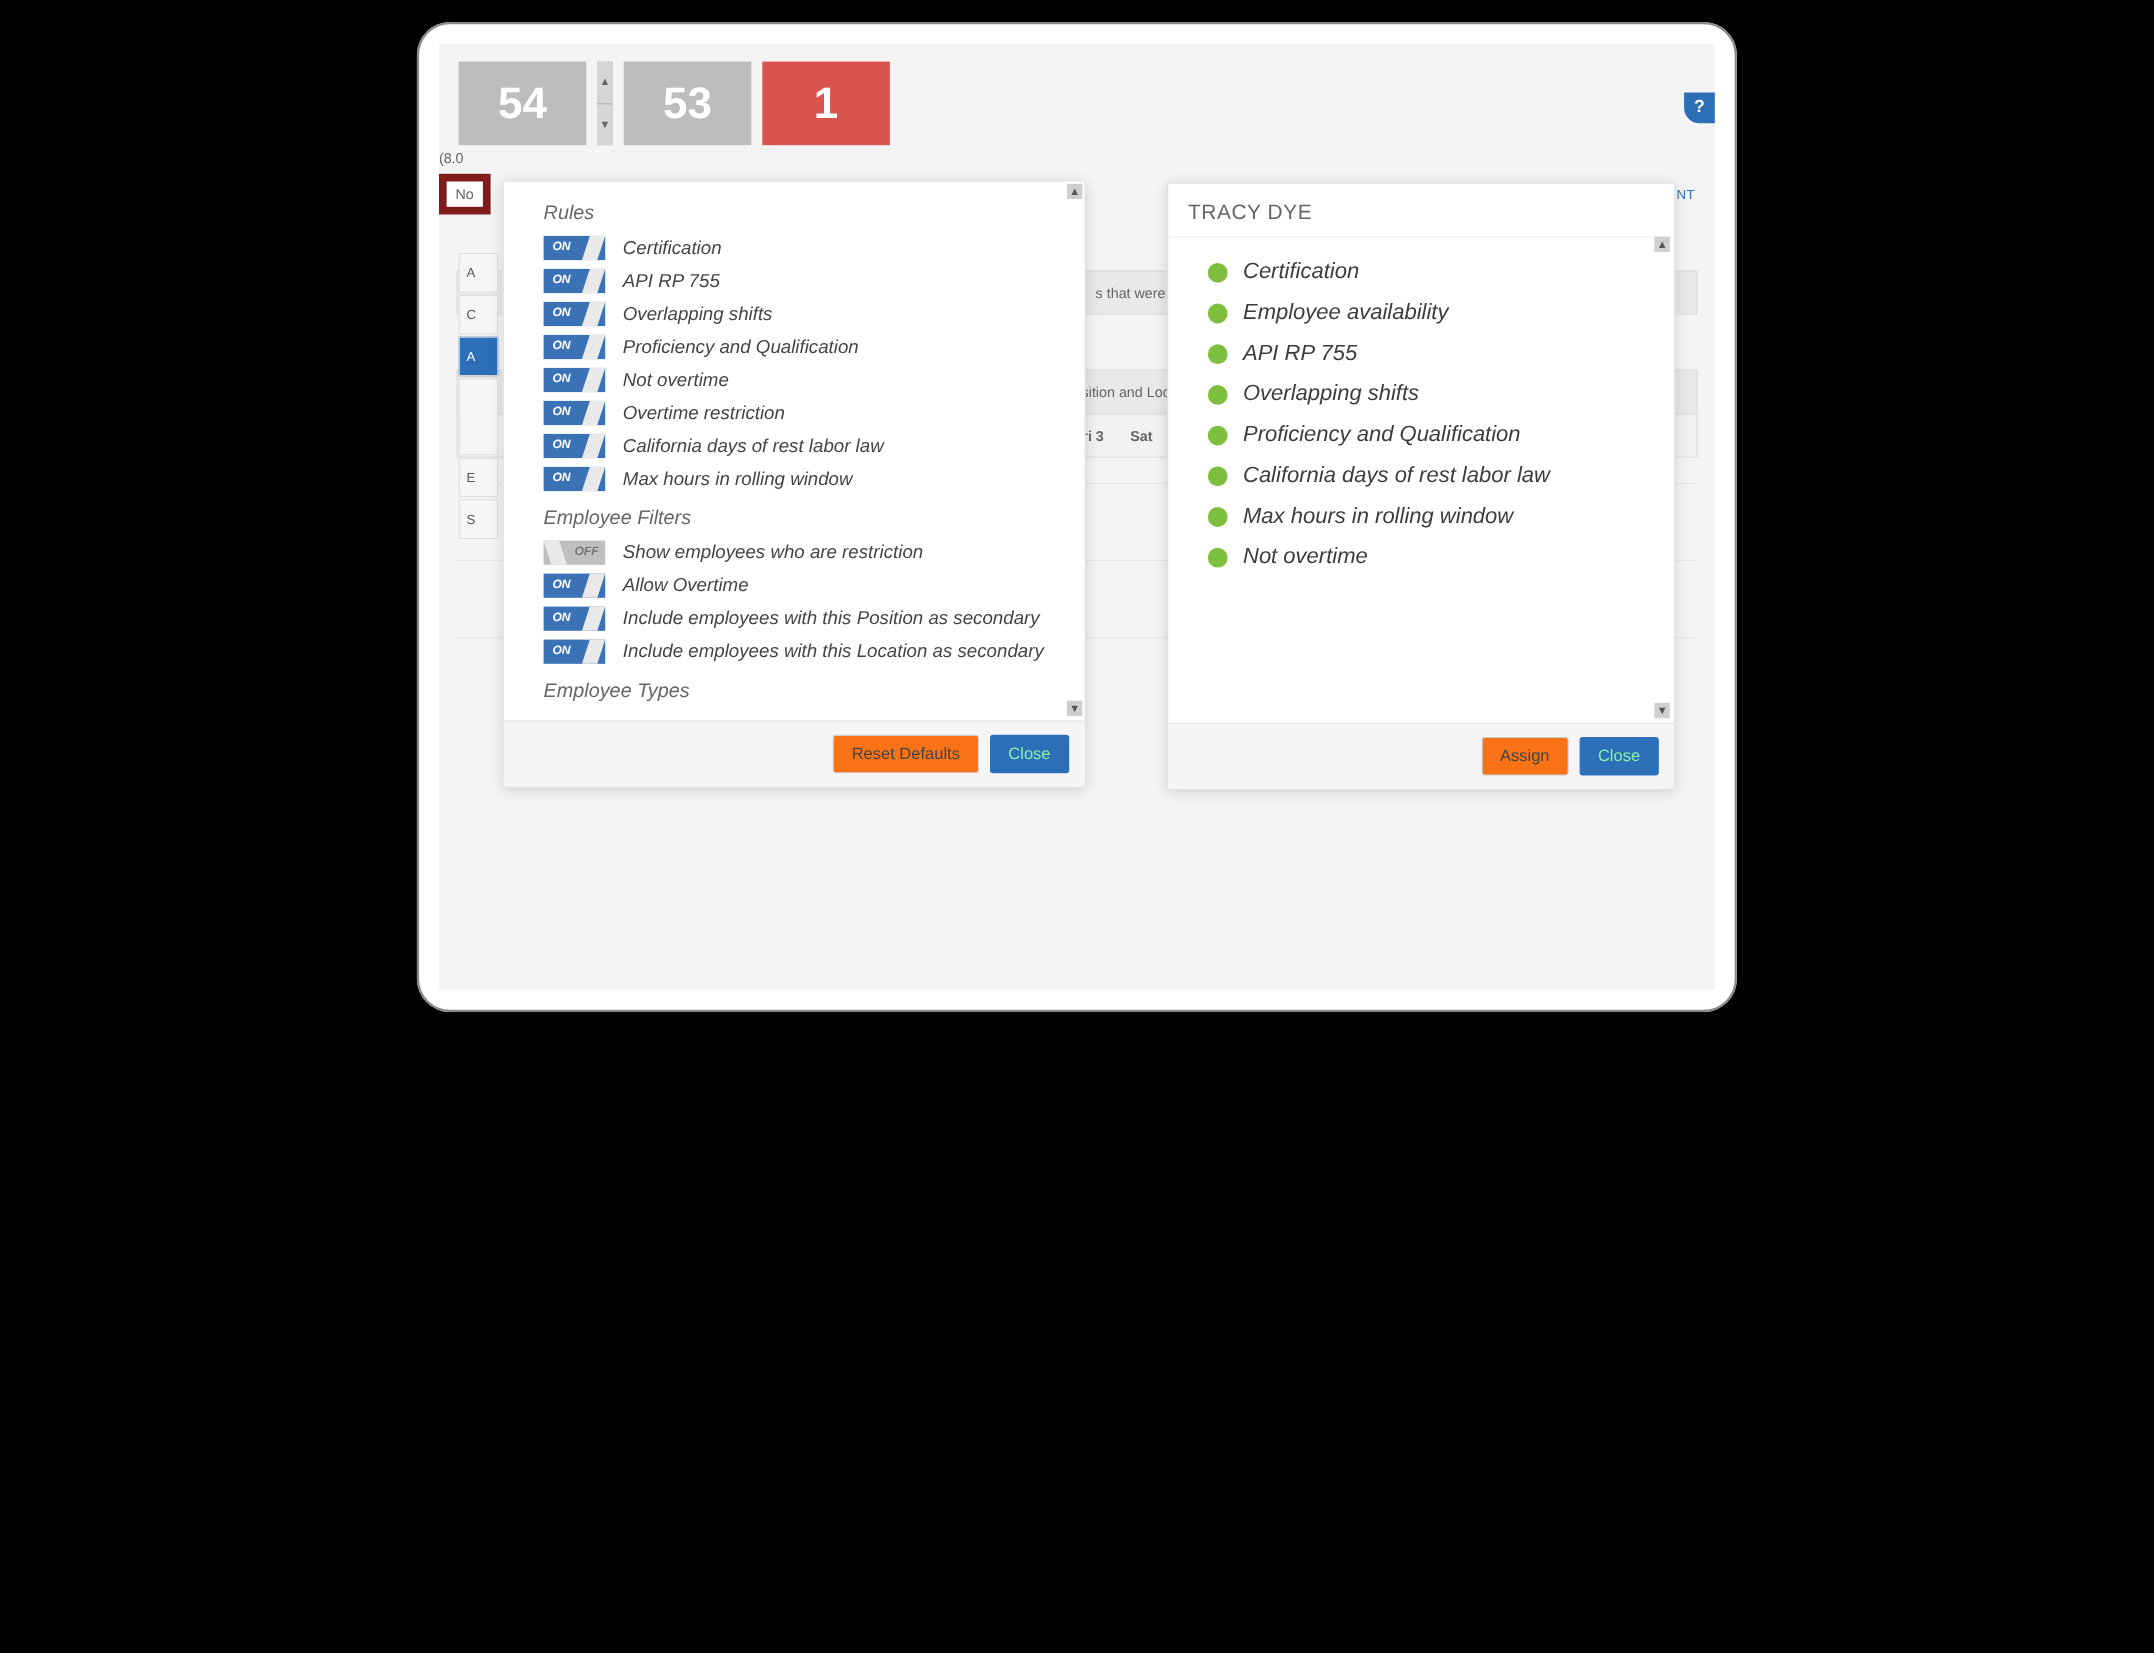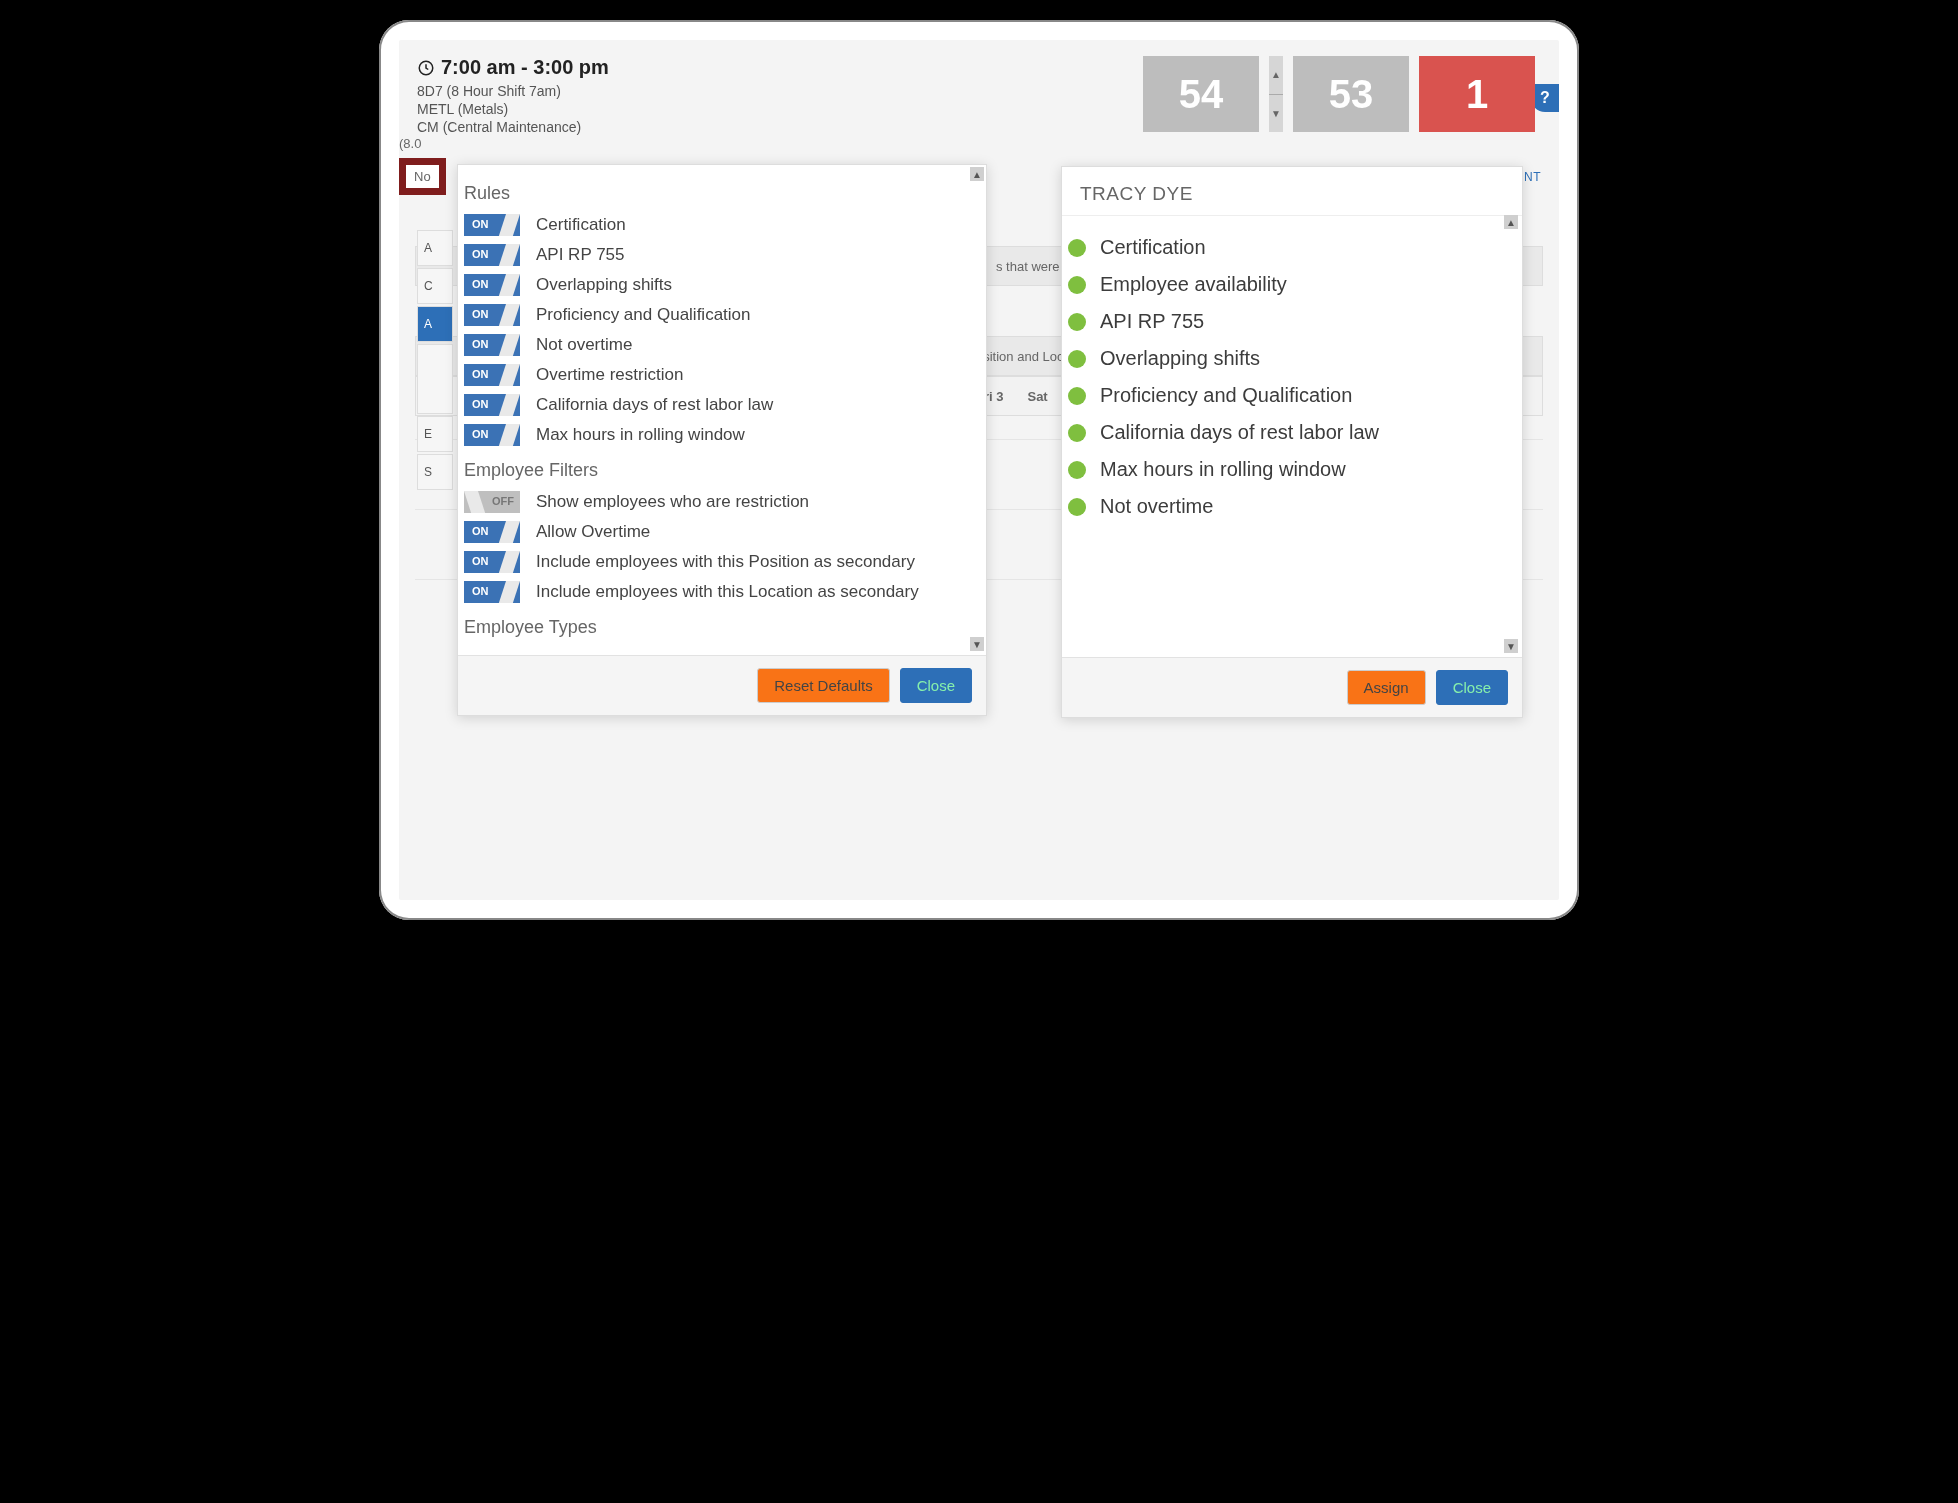--- a/index.html
+++ b/index.html
@@ -104,21 +104,21 @@
   .modal {
     position:absolute;
     background:#fff;
     border:1px solid #ddd;
     box-shadow: 0 2px 12px rgba(0,0,0,.15);
     display:flex; flex-direction:column;
   }
   .modal.left  { left:58px;  top:124px; width:530px; height:552px; }
   .modal.right { left:662px; top:126px; width:462px; height:552px; }
 
-  .modal .body { flex:1; overflow:auto; padding:14px 18px 10px 6px; position:relative;}
+  .modal .body { flex:1; overflow:auto; padding:14px 18px 10px 36px; position:relative;font-style:italic;}
   .modal .footer {
     background:#f5f5f5; border-top:1px solid #e2e2e2;
     padding:12px 14px; display:flex; justify-content:flex-end; gap:10px;
   }
   .btn {
     padding:8px 16px; font-size:15px; border-radius:3px; cursor:pointer;
     border:1px solid transparent;
   }
   .btn-default { background:#f97316; border-color:#ccc; color:#444;}
   .btn-primary { background:#2d6fb7; color:#86efac; border-color:#2d6fb7;}
@@ -164,32 +164,20 @@
 <body>
 
 <div class="device-frame">
   <div class="device-inner">
 
     <div class="help-badge">?</div>
 
     <div class="content">
 
       <div class="shift-header">
-        <div class="shift-info">
-          <div class="time-row">
-            <svg viewBox="0 0 24 24">
-                <circle cx="12" cy="12" r="9" fill="none" stroke="#222" stroke-width="2"></circle>
-                <path d="M12 7v5l3 2" stroke="#222" stroke-width="2" fill="none"></path>
-              </svg>
-            <span>7:00 am - 3:00 pm</span>
-          </div>
-          <div class="sub">8D7 (8 Hour Shift 7am)</div>
-          <div class="sub">METL (Metals)</div>
-          <div class="sub">CM (Central Maintenance)</div>
-        </div>
         <div class="metrics">
           <div class="metric">54</div>
           <div class="metric-sep">
              <div class="arrow up">▲</div>
              <div class="arrow">▼</div>
           </div>
           <div class="metric">53</div>
           <div class="metric metric-red">1</div>
         </div>
       </div>

